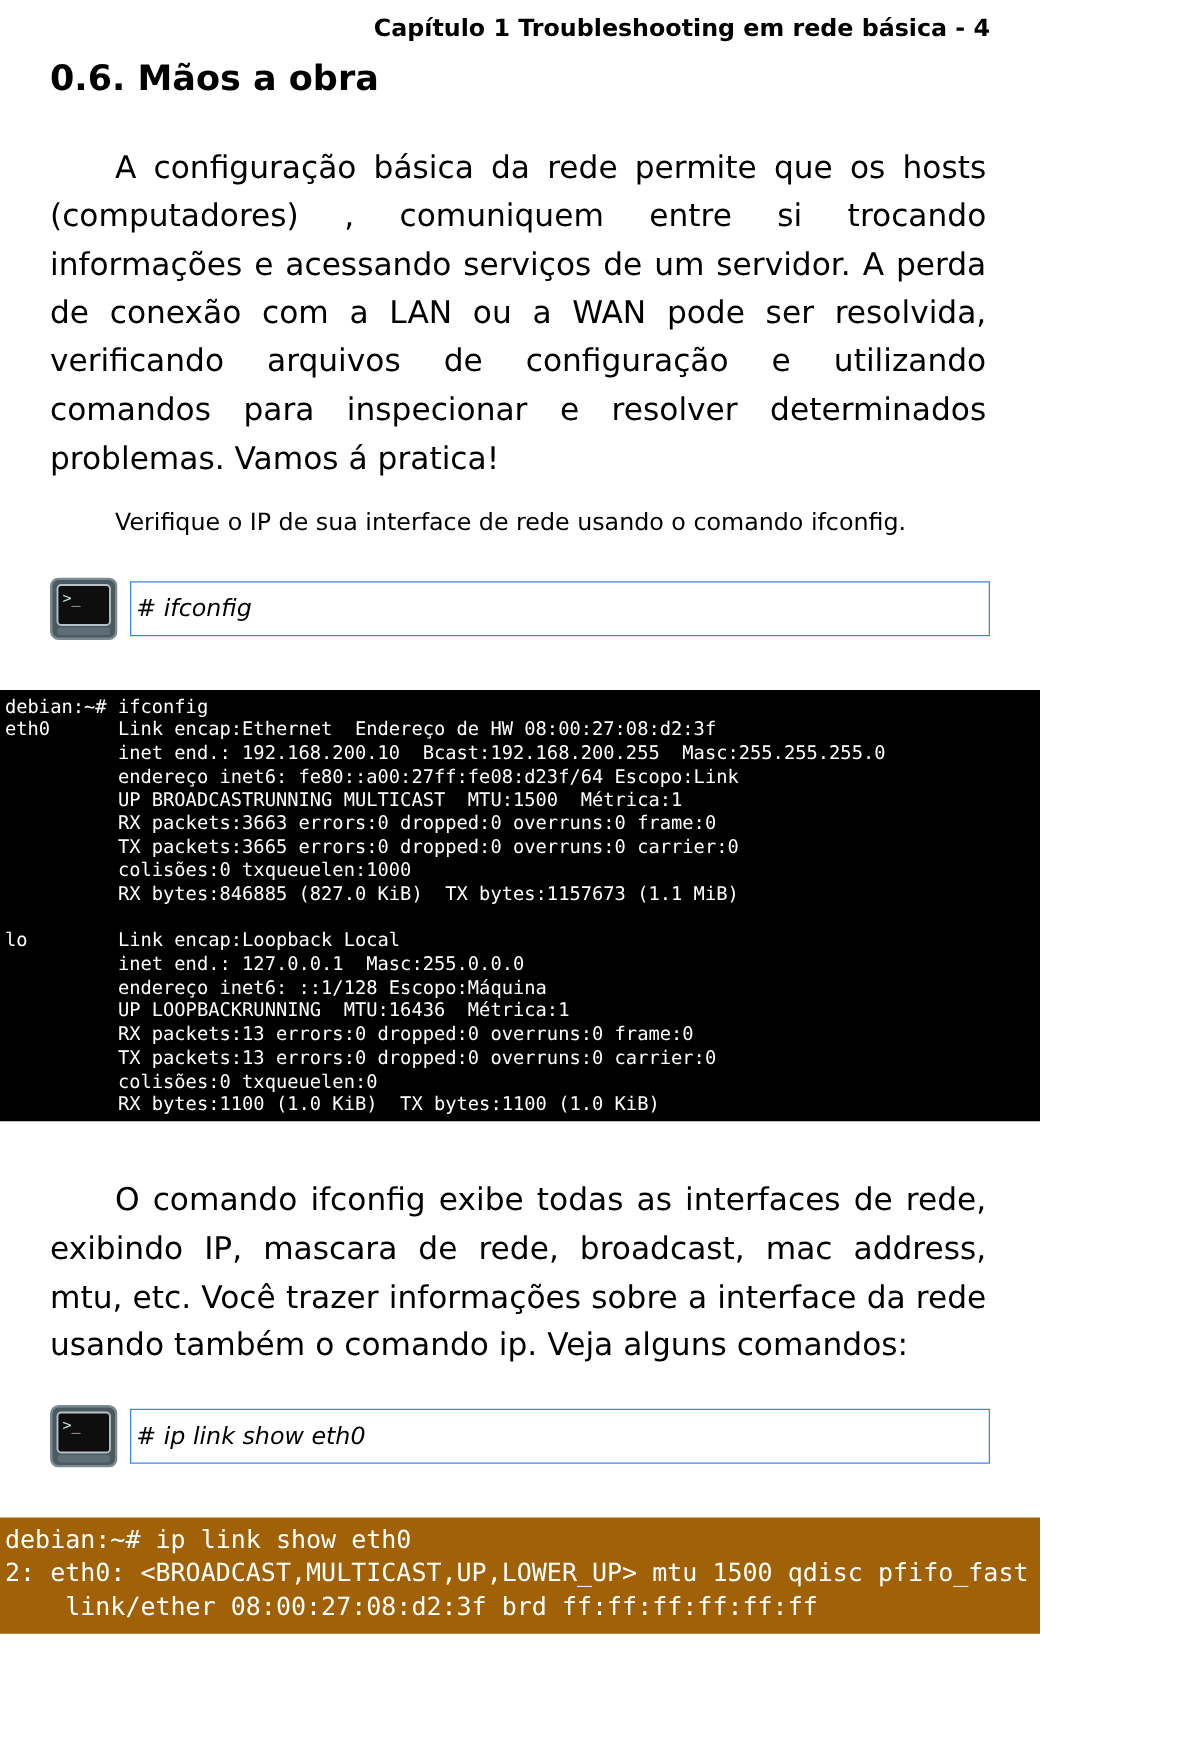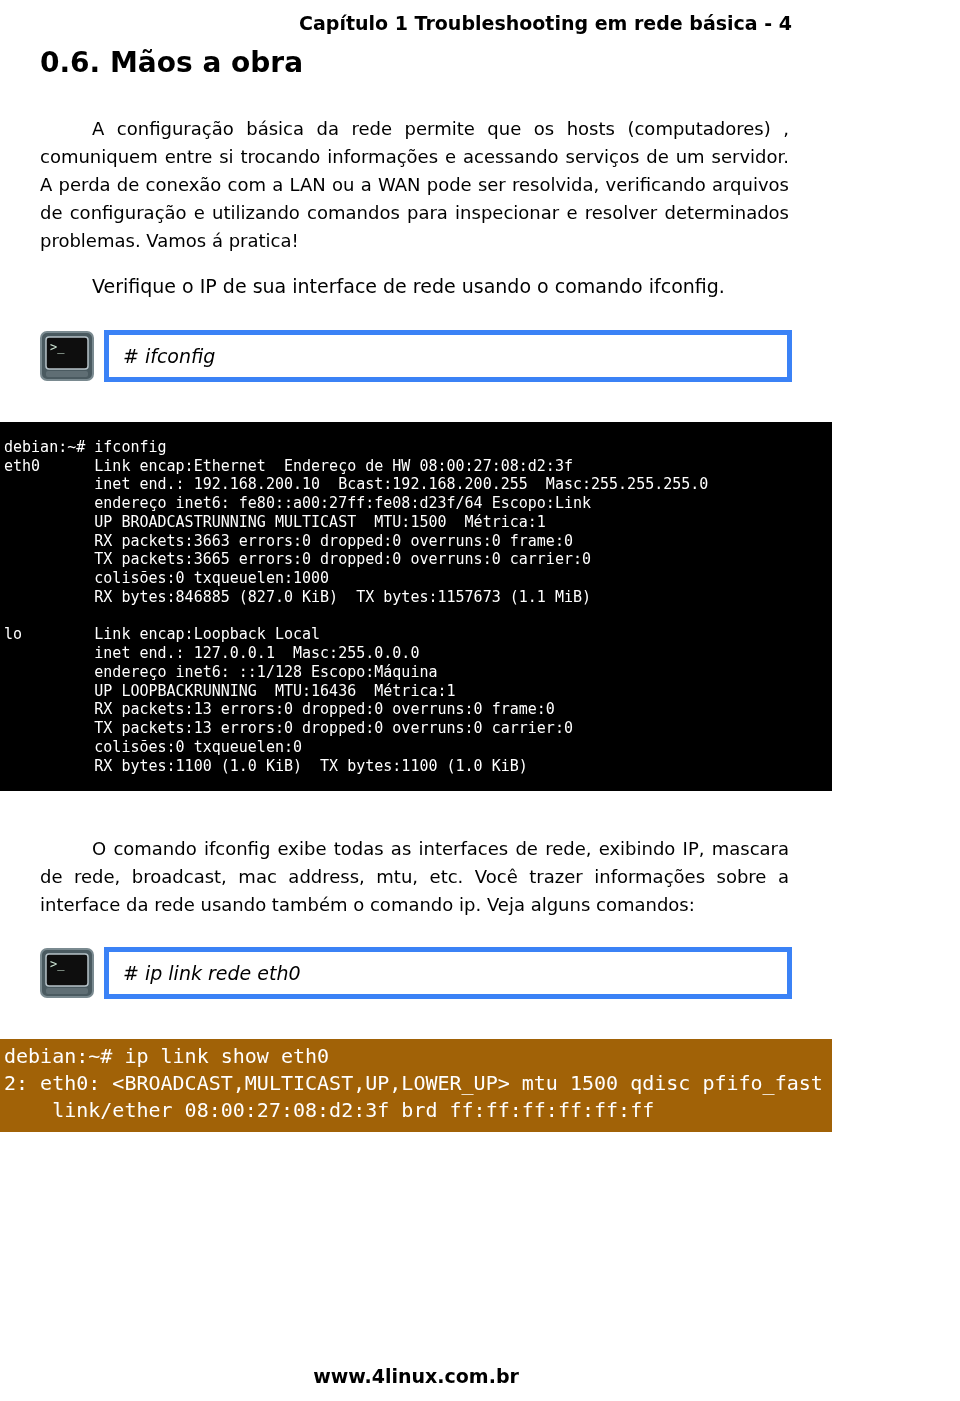--- a/index.html
+++ b/index.html
@@ -22,55 +22,55 @@
     font-weight: 700;
     font-size: 19px;
     margin-bottom: 12px;
   }
   .section-title {
     font-size: 28px;
     font-weight: 700;
     margin: 10px 0 36px 0;
   }
   .body-text {
-    font-size: 18px;
+    font-size: 25px;
     line-height: 1.55;
     text-align: justify;
     margin: 0 3px 18px 0;
     text-indent: 52px;
   }
   .indent-line {
     font-size: 19px;
     line-height: 1.55;
     text-indent: 52px;
     margin: 1px 0 24px 0;
   }
 
   .cmd-block {
     display: flex;
     align-items: center;
     margin: 28px 0 40px 0;
   }
   .cmd-box {
     flex: 1;
-    border: 5px solid #3b82f6;
-    padding: 10px 14px;
+    border: 1px solid #3b82f6;
+    padding: 10px 4px;
     font-style: italic;
     font-size: 19px;
     margin-left: 10px;
     background: #fff;
   }
 
   .terminal {
     background: #000;
     color: #fff;
     font-family: "DejaVu Sans Mono", Consolas, monospace;
     font-size: 15px;
     line-height: 1.25;
-    padding: 16px 4px;
+    padding: 4px 4px;
     white-space: pre;
     margin: 0 -40px 44px -40px; 
   }
   .terminal2 {
     background: #a16207;
     color: #fff;
     font-family: "DejaVu Sans Mono", Consolas, monospace;
     font-size: 20px;
     line-height: 1.35;
     padding: 4px 4px 8px 4px;
@@ -139,22 +139,21 @@
 
   <div class="cmd-block">
     <span>
       <svg class="term-icon-svg" width="54" height="50" viewBox="0 0 54 50">
         <rect x="1" y="1" width="52" height="48" rx="6" ry="6" fill="#4a5a60" stroke="#7a8a90" stroke-width="2"></rect>
         <rect x="6" y="6" width="42" height="32" rx="3" ry="3" fill="#0e0e0e" stroke="#b6c2c8" stroke-width="1.5"></rect>
         <text x="10" y="20" font-family="monospace" font-size="12" fill="#cfe7d6">&gt;_</text>
         <rect x="6" y="40" width="42" height="6" rx="2" fill="#5f6e74"></rect>
       </svg>
     </span>
-    <div class="cmd-box"># ip link rede eth0</div>
+    <div class="cmd-box"># ip link show eth0</div>
   </div>
 
   <div class="terminal2">debian:~# ip link show eth0
 2: eth0: &lt;BROADCAST,MULTICAST,UP,LOWER_UP&gt; mtu 1500 qdisc pfifo_fast state UP qlen 1000
     link/ether 08:00:27:08:d2:3f brd ff:ff:ff:ff:ff:ff</div>
 
-  <div class="footer">www.4linux.com.br</div>
 
 </div>
 
 </body></html>

